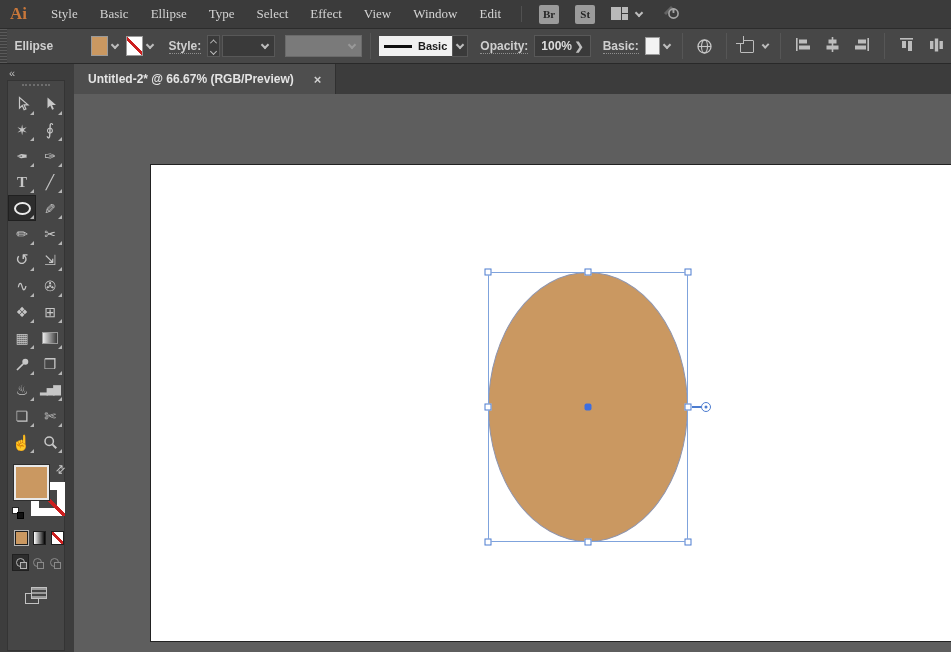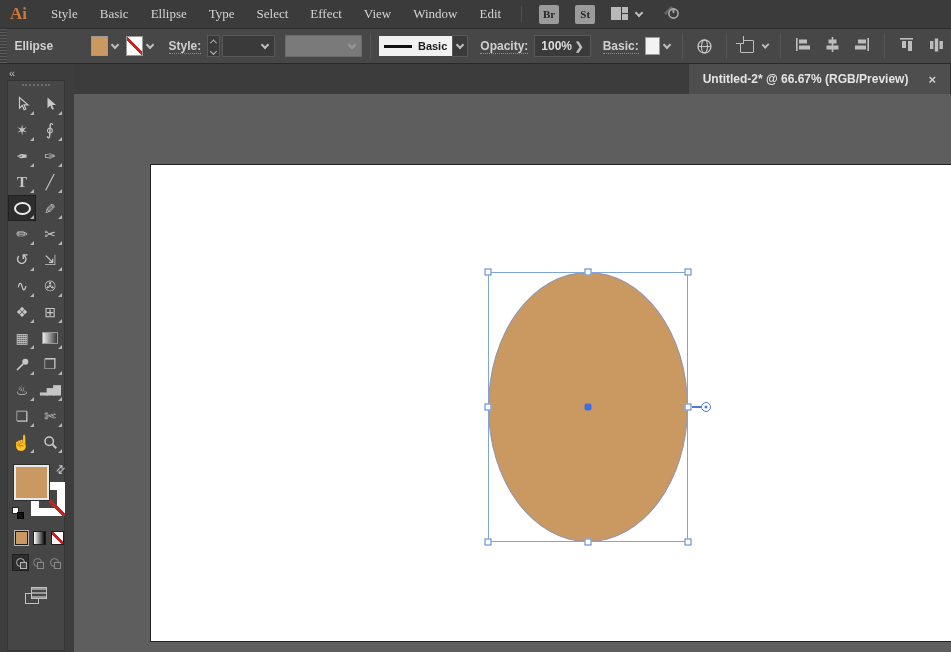--- a/index.html
+++ b/index.html
@@ -109,21 +109,21 @@
                        background:#464646; border:1.5px solid #b5b5b5; }
   .mode.dim .mode-glyph, .mode.dim .mode-glyph::after { border-color:#8a8a8a; }
 
   .screen-mode { position:relative; width:22px; height:17px; margin:16px 0 0 17px; }
   .screen-mode .r1 { position:absolute; left:0; bottom:0; width:14px; height:11px; border:1.5px solid #c2c2c2; background:#464646; }
   .screen-mode .r2 { position:absolute; right:0; top:0; width:16px; height:12px; border:1.5px solid #c2c2c2;
                      background:repeating-linear-gradient(to bottom,#9a9a9a 0 2px,#464646 2px 4px); }
 
   
   .right-col { flex:1; display:flex; flex-direction:column; min-width:0; }
-  .tabstrip { height:30px; background:#3c3c3c; display:flex;justify-content:flex-end; }
+  .tabstrip { height:30px; background:#3c3c3c; display:flex; }
   .tab { height:30px; background:#4e4e4e; border-right:1px solid #303030;
          display:flex; align-items:center; padding:0 14px; color:#e4e4e4;
          font-size:12px; font-weight:bold; }
   .tab-close { margin-left:20px; color:#d0d0d0; font-size:13px; font-weight:bold; }
 
   .canvas { flex:1; position:relative; background:#5e5e5e; overflow:hidden; }
   .artboard { position:absolute; left:76px; top:70px; width:810px; height:478px;
               background:#ffffff; border:1px solid #222222; }
 
   .ellipse-shape { position:absolute; left:337px; top:107px; width:200px; height:270px;

